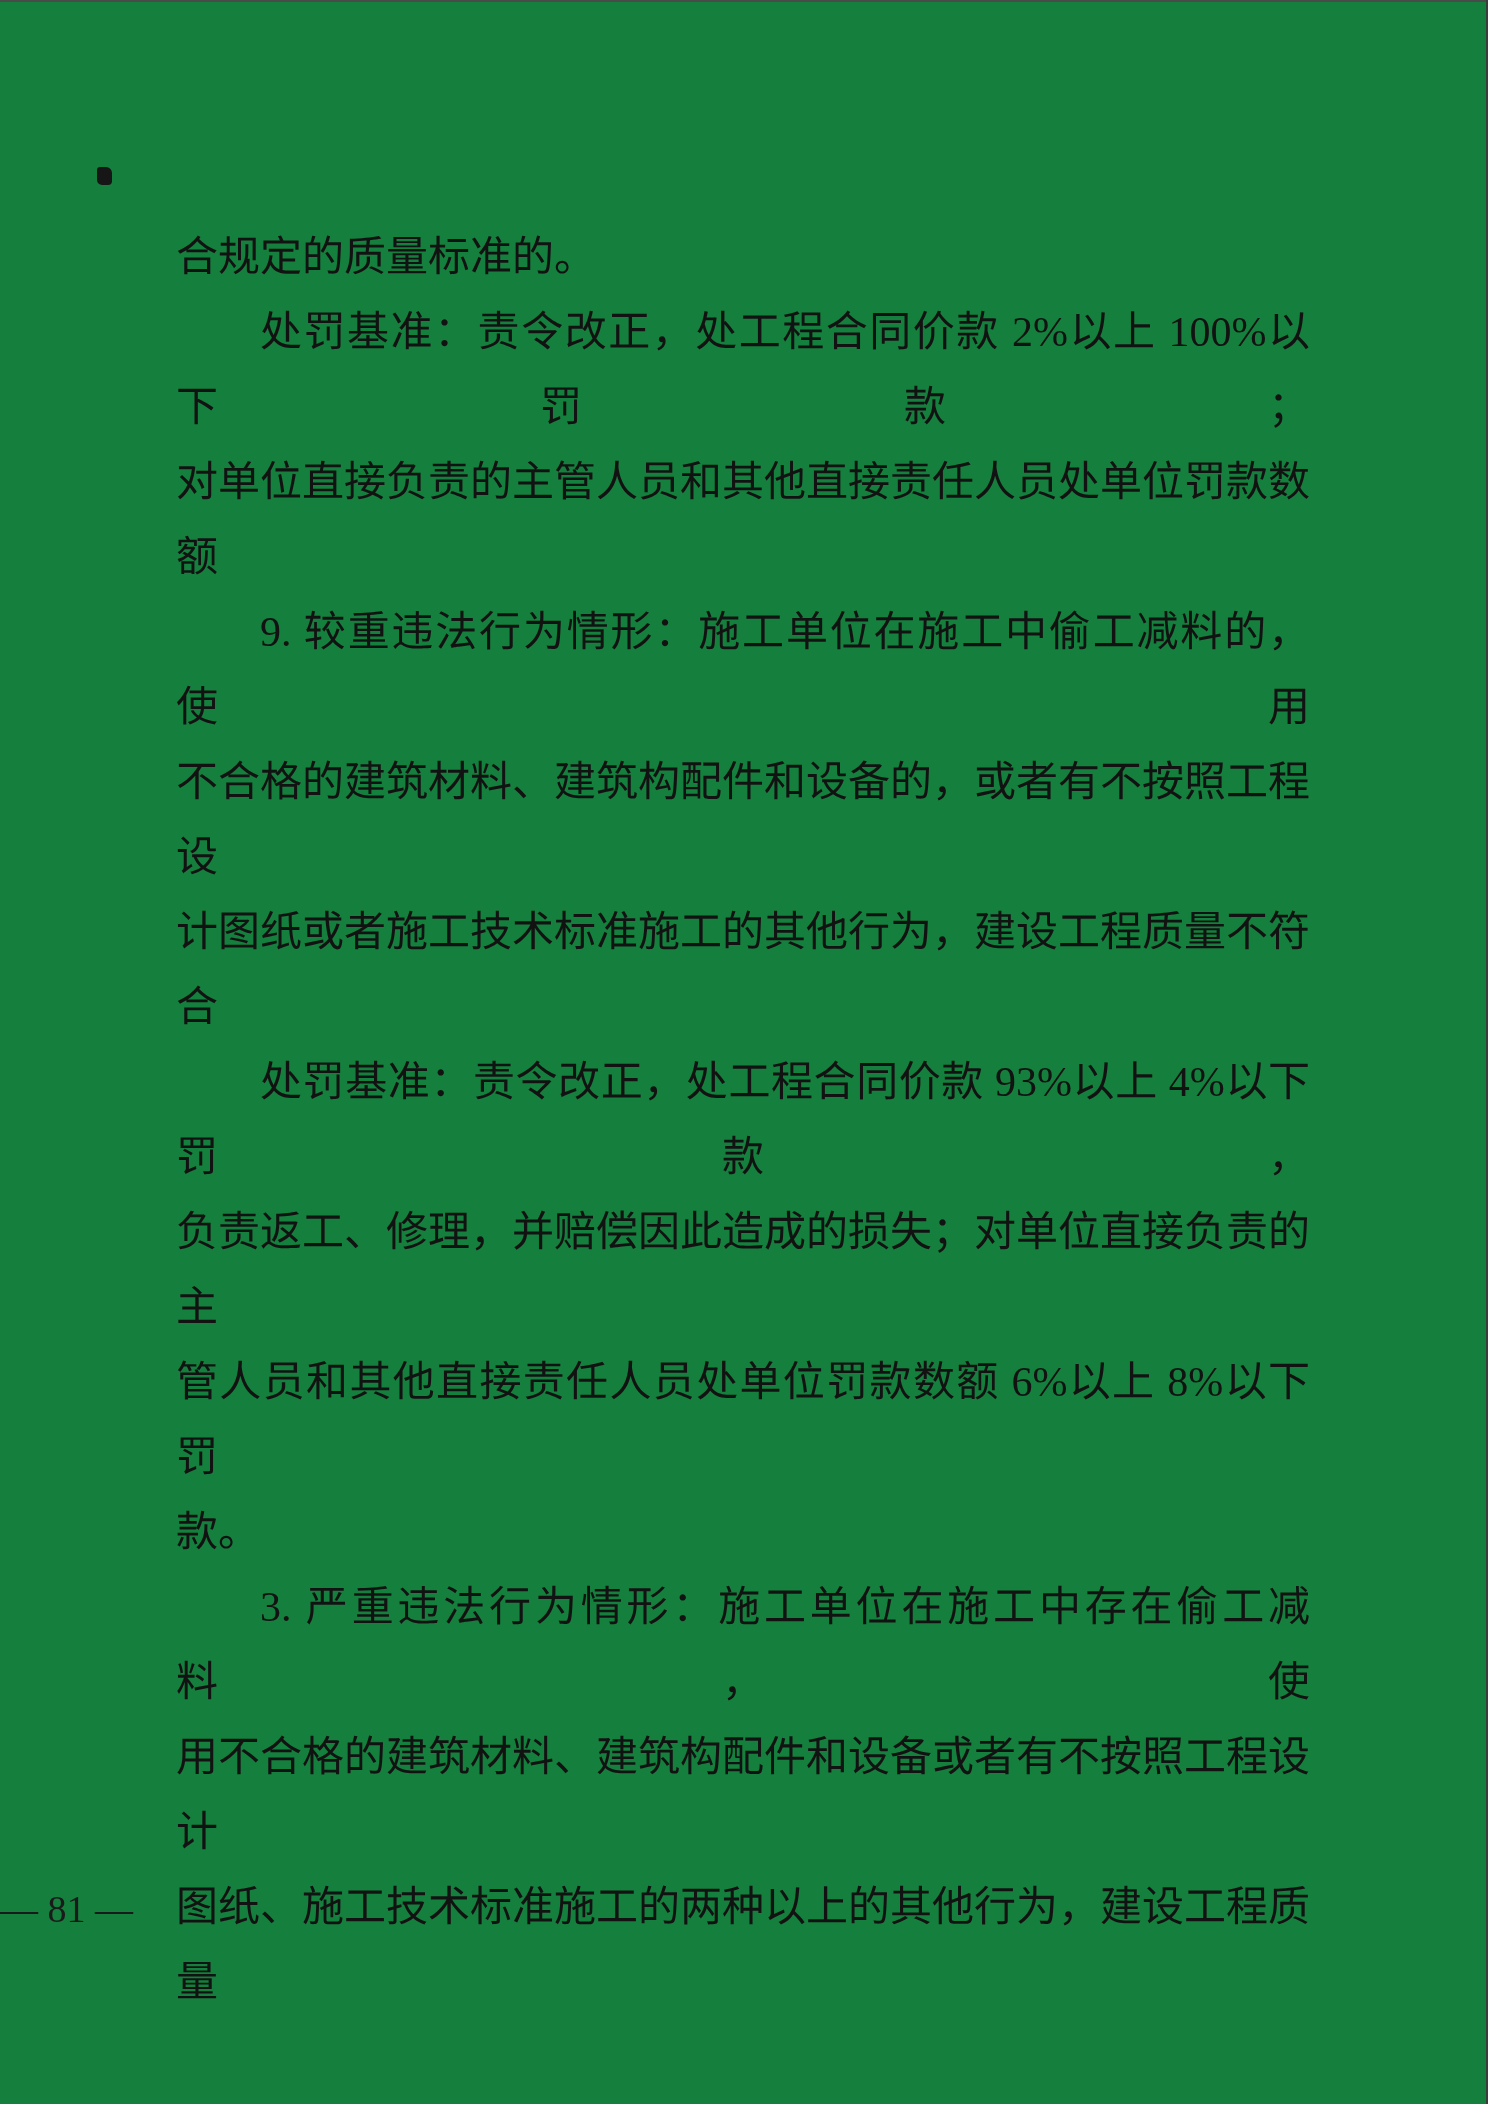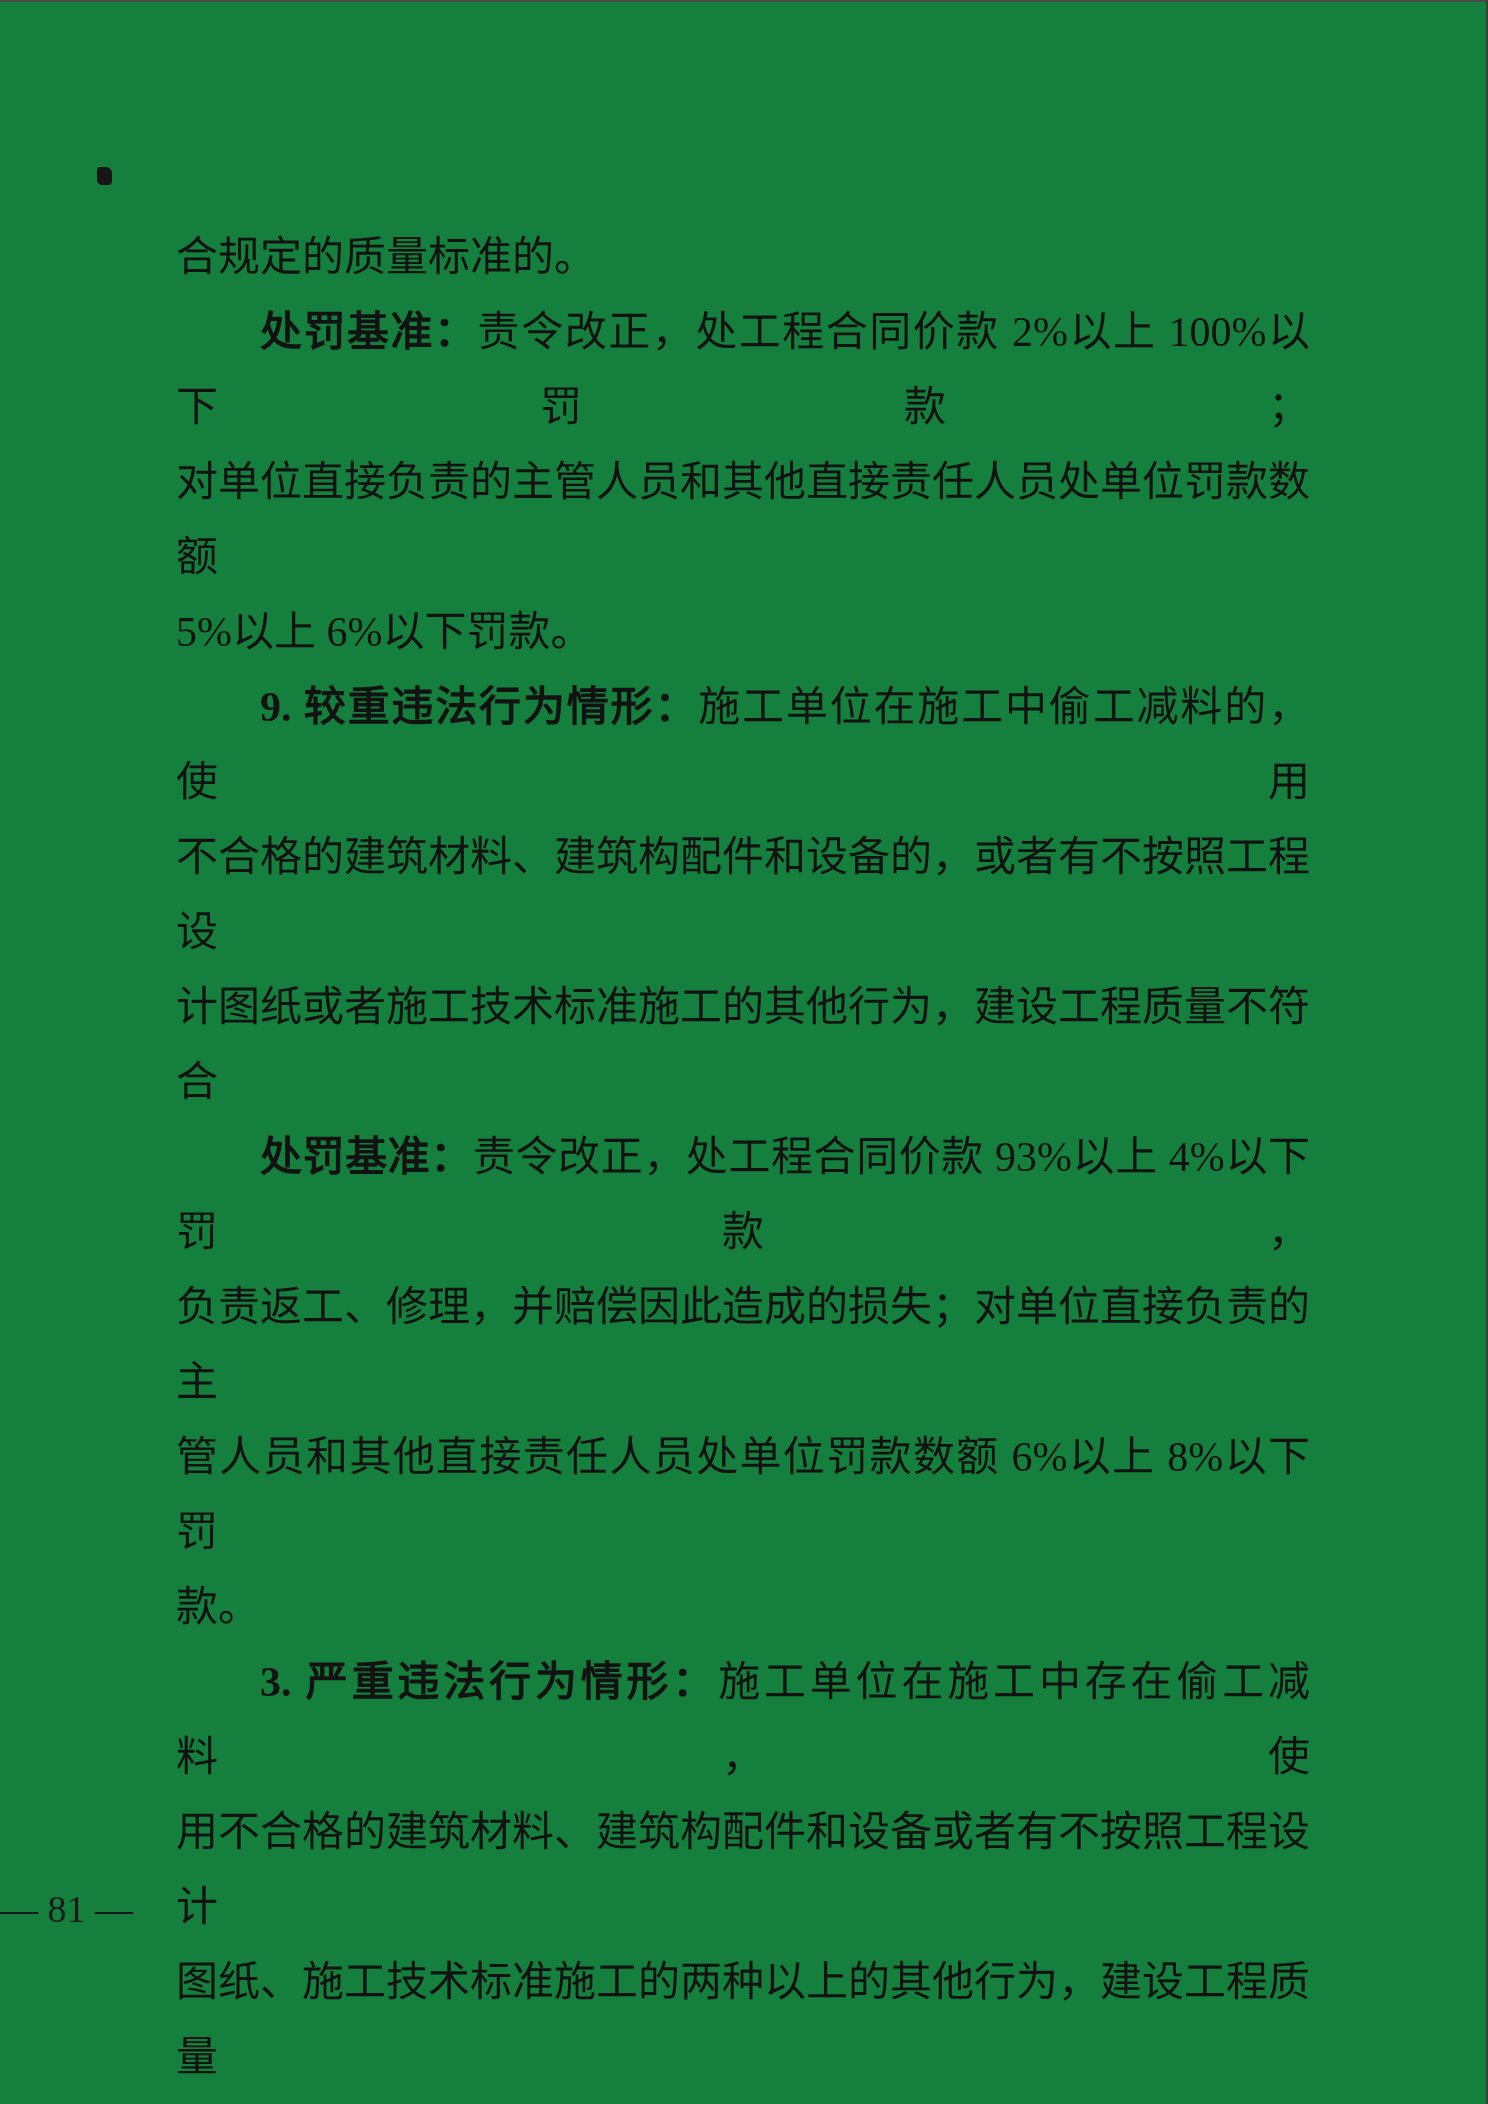--- a/index.html
+++ b/index.html
@@ -10,42 +10,41 @@
     color:#121212;
   }
   .page { position:relative; width:1488px; height:2104px; overflow:hidden; background:#15803d; }
   .content {
     position:absolute; left:176px; top:220px; width:1134px;
     font-size:42px; line-height:75px;
   }
   .line { text-align:justify; text-align-last:justify; }
   .line.last { text-align:left; text-align-last:left; }
   .line.indent { text-indent:84px; }
-  .b { font-weight:bold; }
+  .b { font-weight:normal; }
   .footer {
     position:absolute; top:1888px; left:0; width:100%;
     text-align:left; font-size:38px; line-height:42px; color:#1a1a1a;
   }
   .edge-top { position:absolute; top:0; left:0; width:100%; height:2px; background:#4a4a4a; }
   .edge-right { position:absolute; top:0; right:0; width:2px; height:100%; background:#3c3c3c; }
   .speck { position:absolute; left:97px; top:167px; width:15px; height:18px; background:#161616; border-radius:3px 6px 4px 5px; }
 </style>
 </head>
 <body>
 
 <div class="page">
   <div class="edge-top"></div>
   <div class="edge-right"></div>
   <div class="speck"></div>
 
   <div class="content">
     <div class="line last"><span class="b"></span><span>合规定的质量标准的。</span></div>
     <div class="line indent"><span class="b">处罚基准：</span><span>责令改正，处工程合同价款 2%以上 100%以下罚款；</span></div>
     <div class="line"><span class="b"></span><span>对单位直接负责的主管人员和其他直接责任人员处单位罚款数额</span></div>
-    <div class="line last"><span class="b"></span><span>5%以上 6%以下罚款。</span></div>
     <div class="line indent"><span class="b">9. 较重违法行为情形：</span><span>施工单位在施工中偷工减料的，使用</span></div>
     <div class="line"><span class="b"></span><span>不合格的建筑材料、建筑构配件和设备的，或者有不按照工程设</span></div>
     <div class="line"><span class="b"></span><span>计图纸或者施工技术标准施工的其他行为，建设工程质量不符合</span></div>
     <div class="line indent"><span class="b">处罚基准：</span><span>责令改正，处工程合同价款 93%以上 4%以下罚款，</span></div>
     <div class="line"><span class="b"></span><span>负责返工、修理，并赔偿因此造成的损失；对单位直接负责的主</span></div>
     <div class="line"><span class="b"></span><span>管人员和其他直接责任人员处单位罚款数额 6%以上 8%以下罚</span></div>
     <div class="line last"><span class="b"></span><span>款。</span></div>
     <div class="line indent"><span class="b">3. 严重违法行为情形：</span><span>施工单位在施工中存在偷工减料，使</span></div>
     <div class="line"><span class="b"></span><span>用不合格的建筑材料、建筑构配件和设备或者有不按照工程设计</span></div>
     <div class="line"><span class="b"></span><span>图纸、施工技术标准施工的两种以上的其他行为，建设工程质量</span></div>

